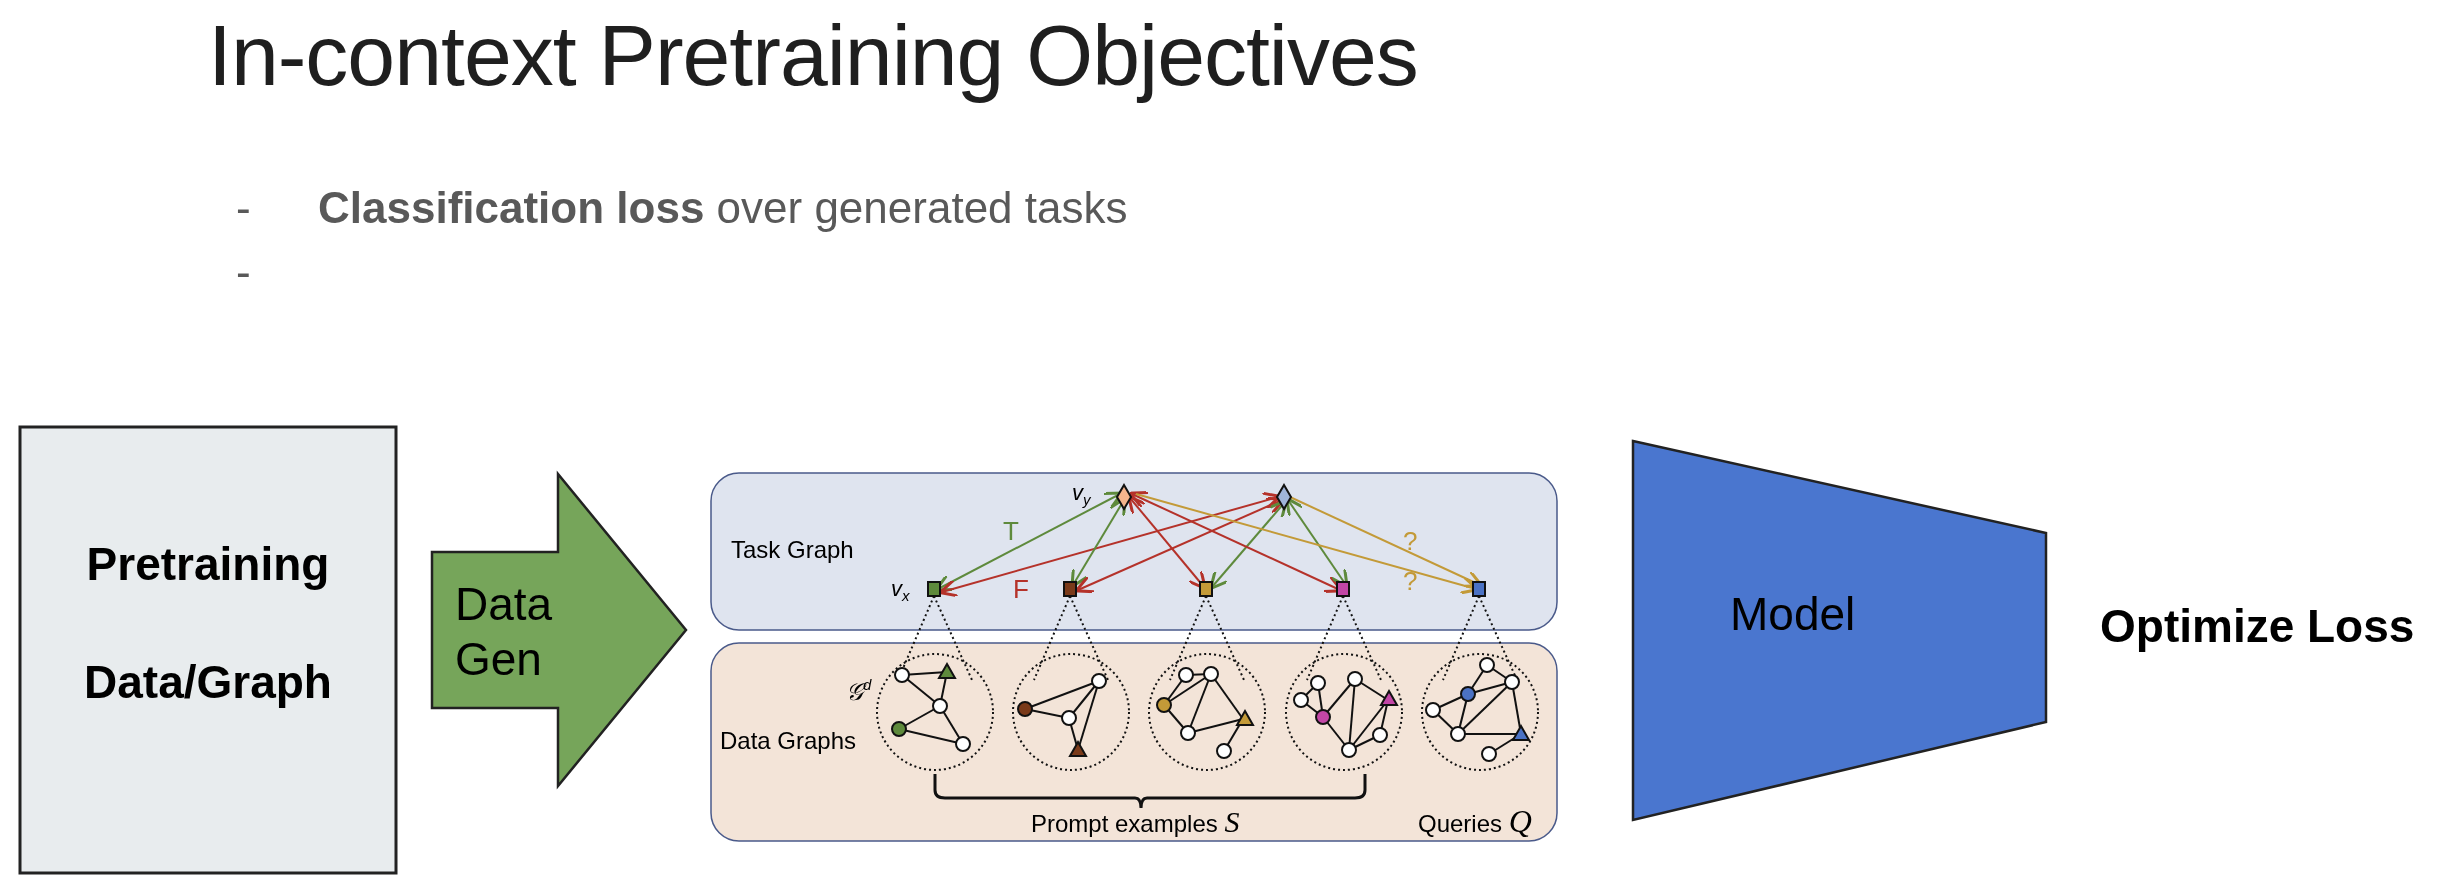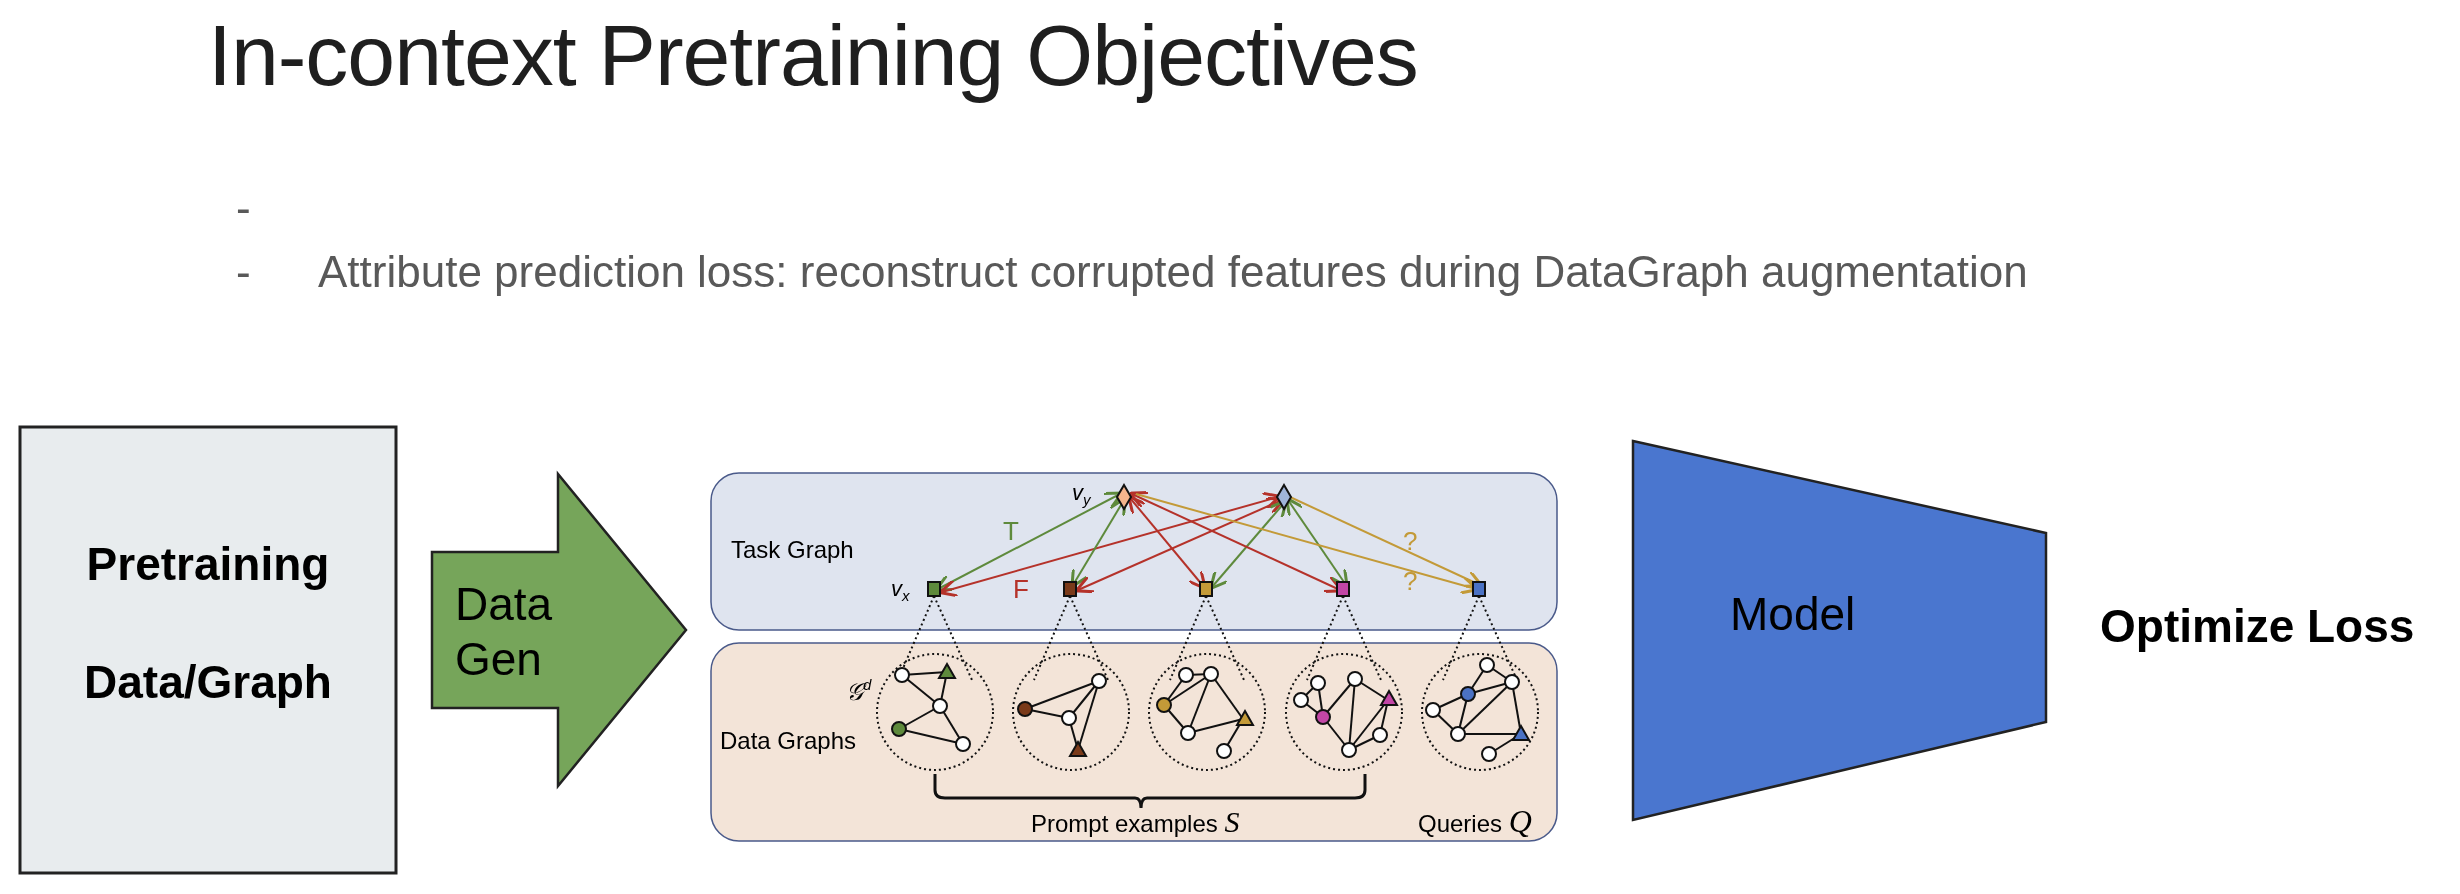--- a/index.html
+++ b/index.html
@@ -13,24 +13,24 @@
   .lbl { font-family: "Liberation Sans", sans-serif; }
 </style>
 </head>
 <body>
 
 <div class="title">In-context Pretraining Objectives</div>
 
 <div class="bullets">
   <div class="bullet">
     <span class="dash">-</span>
+    <span><span class="bold">Classification loss</span><span> over generated tasks</span></span>
   </div>
   <div class="bullet">
     <span class="dash">-</span>
-    <span><span>Attribute prediction loss: reconstruct corrupted features during DataGraph augmentation</span></span>
   </div>
 </div>
 
 <svg width="2460" height="894" viewBox="0 0 2460 894">
   <defs>
     <marker id="ah-g" markerWidth="8" markerHeight="8" refX="7" refY="4" orient="auto-start-reverse">
         <path d="M0,0 L8,4 L0,8" fill="none" stroke="#5e8a3c" stroke-width="1.5"></path>
       </marker>
     <marker id="ah-r" markerWidth="8" markerHeight="8" refX="7" refY="4" orient="auto-start-reverse">
         <path d="M0,0 L8,4 L0,8" fill="none" stroke="#b5322a" stroke-width="1.5"></path>

